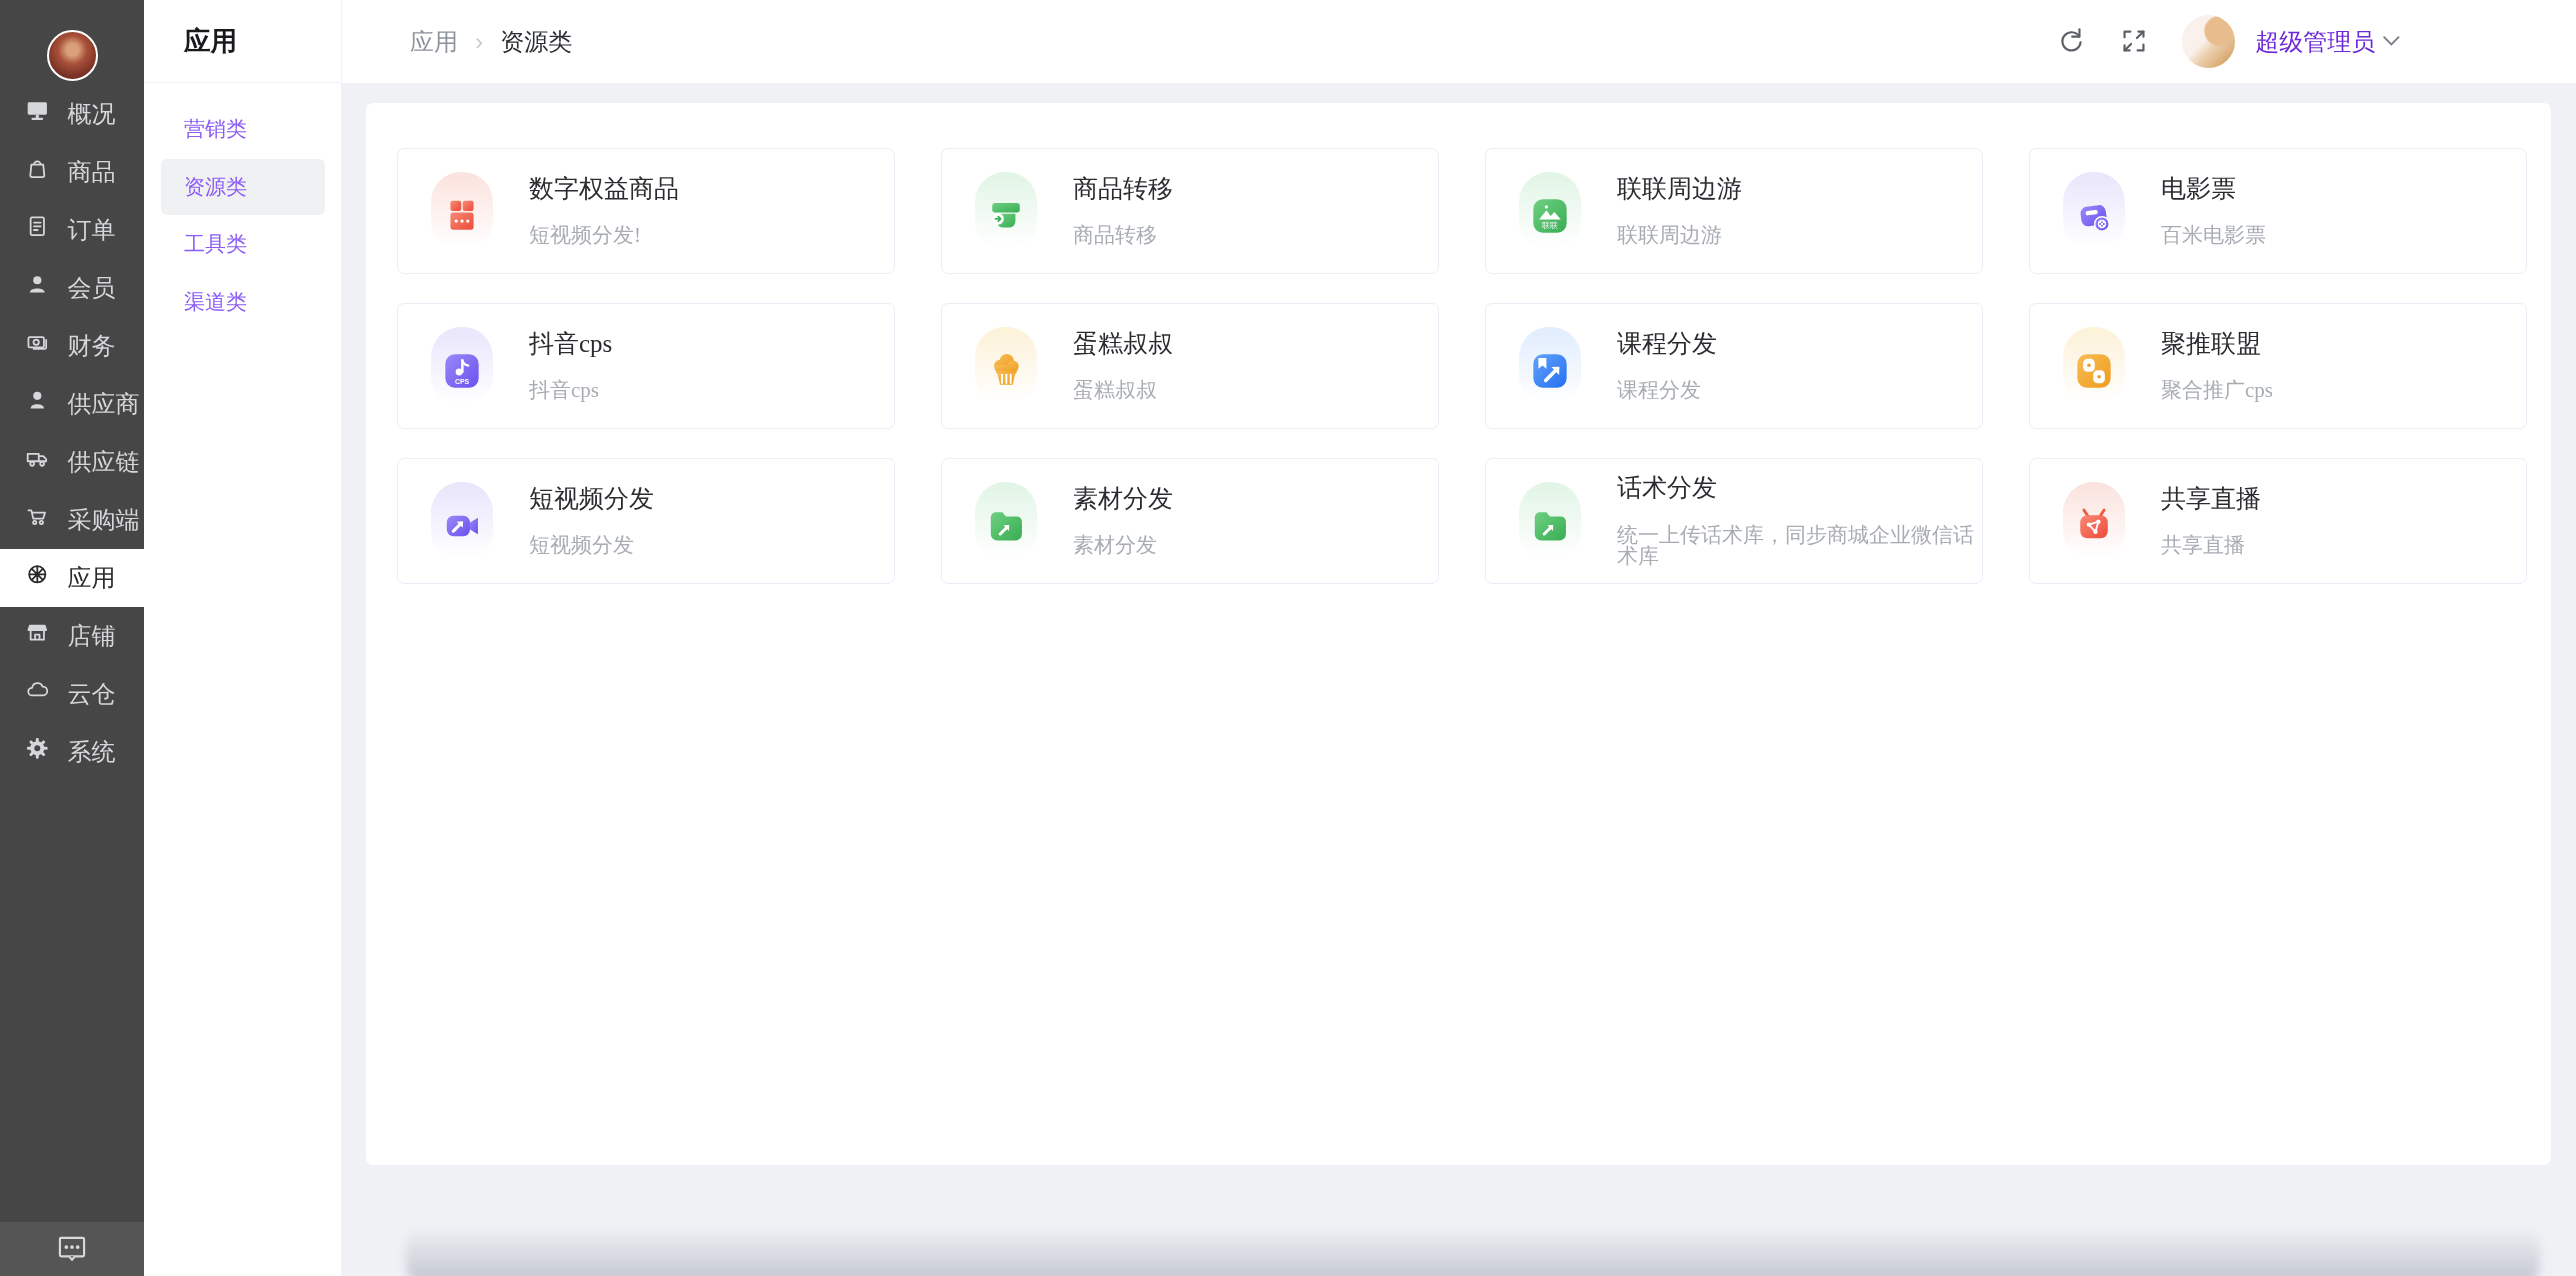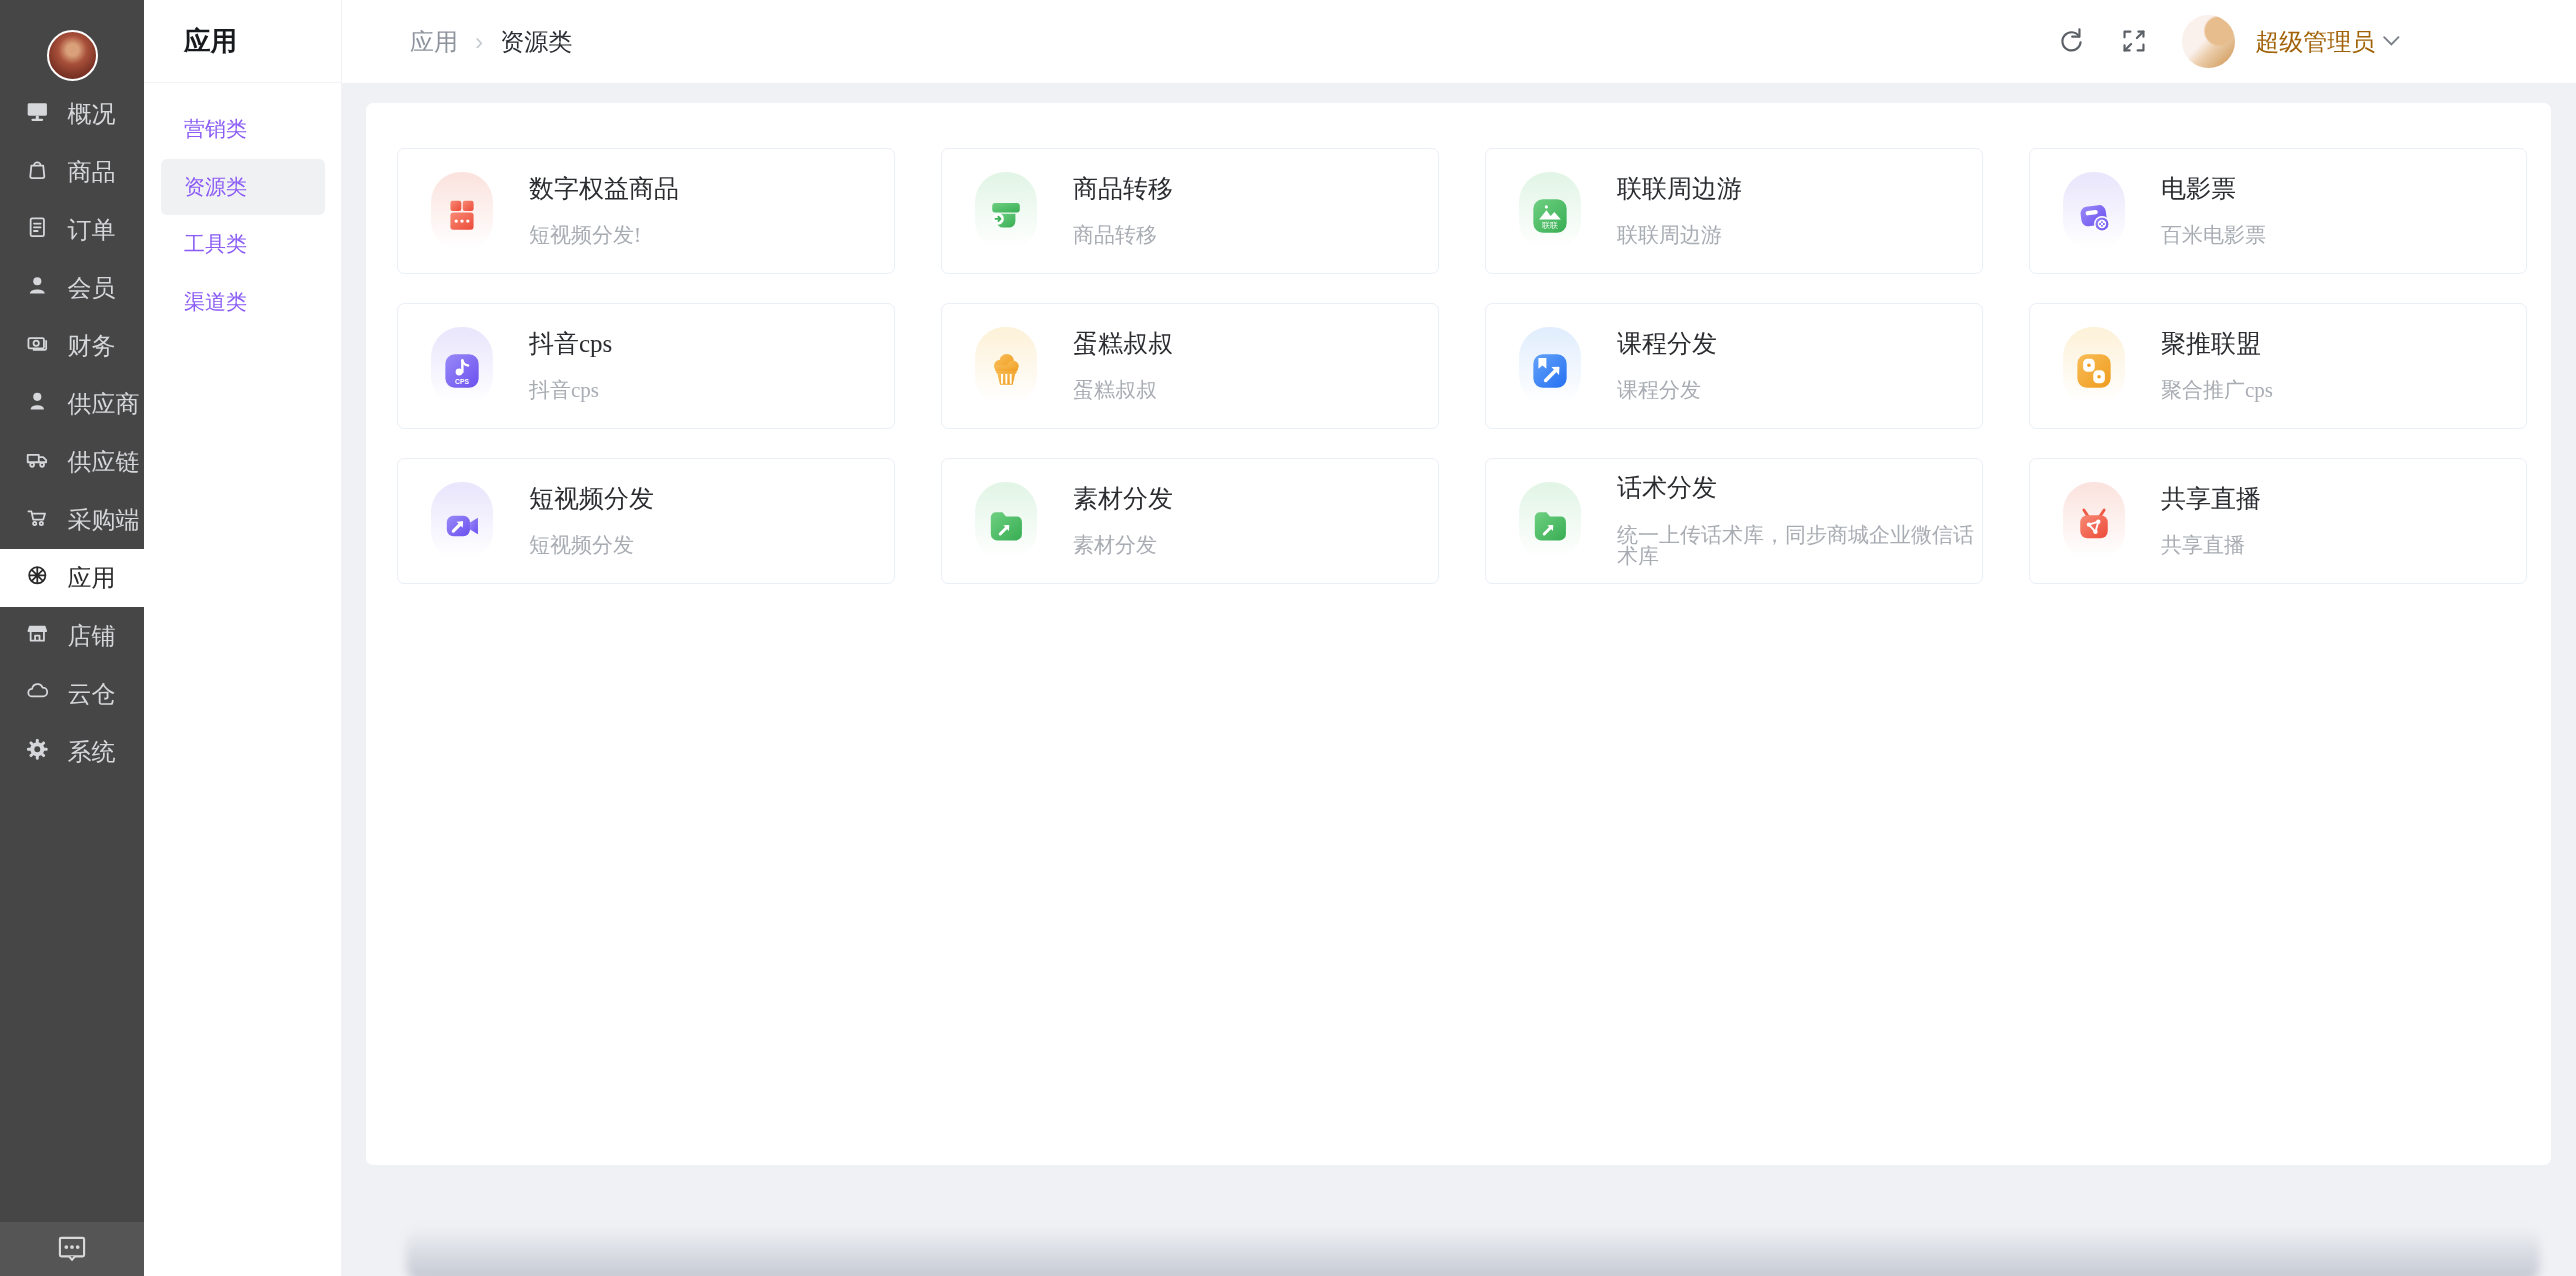--- a/index.html
+++ b/index.html
@@ -3,21 +3,21 @@
 <meta charset="utf-8">
 <style>
   html,body{margin:0;padding:0;}
   body{
     width:2576px;height:1277px;position:relative;overflow:hidden;
     background:#eff1f5;
     font-family:"Liberation Sans","DejaVu Sans",sans-serif;
     -webkit-font-smoothing:antialiased;
   }
   
-  .sidebar{position:absolute;left:0;top:0;bottom:0;width:144px;background:#464646;z-index:3;}
+  .sidebar{position:absolute;left:0;top:0;bottom:0;width:144px;background:#464646;z-index:3;font-family:Liberation Mono, monospace;}
   .logo-wrap{height:81px;display:flex;justify-content:center;align-items:flex-end;}
   .logo{width:47px;height:47px;border-radius:50%;border:2.2px solid #fff;
     background:radial-gradient(circle at 50% 38%,#d9a07a 0 16%,#a8503a 38%,#7d3426 68%,#5e241d 100%);}
   .nav{position:absolute;top:85px;left:0;right:0;}
   .nav-item{height:58px;display:flex;align-items:center;padding-left:24.4px;gap:16.5px;
     color:#d5d7da;font-size:24px;cursor:pointer;}
   .nav-item svg{width:26.6px;height:26.6px;flex:none;}
   .nav-item.active{background:#ffffff;color:#2a2a2a;}
   .side-footer{position:absolute;left:0;right:0;bottom:0;height:55px;background:#555555;
     display:flex;align-items:center;justify-content:center;cursor:pointer;}
@@ -39,21 +39,21 @@
   .bc-sep{color:#c7ccd3;font-size:24.4px;}
   .bc-cur{color:#2a2d32;font-weight:500;}
   .header-right{margin-left:auto;display:flex;align-items:center;gap:32px;}
   .icon-btn{width:32px;height:32px;cursor:pointer;display:flex;align-items:center;justify-content:center;}
   .icon-btn svg{width:32px;height:32px;}
   .avatar{width:53px;height:53px;border-radius:50%;flex:none;
     background:
       radial-gradient(circle at 70% 30%,#e7bd8d 0 26%,rgba(231,189,141,0) 30%),
       linear-gradient(135deg,#faf0ec 45%,#eccfae 60%,#d8a86f 85%);}
   .user{display:flex;align-items:center;gap:7.2px;cursor:pointer;margin-left:-11.5px;}
-  .username{font-size:24px;color:#a16207;}
+  .username{font-size:24px;color:#6d28d9;}
   .caret svg{width:18.7px;height:11.5px;}
   
   .main{position:absolute;left:341px;top:83px;right:0;bottom:0;background:#eff1f5;}
   .panel{position:absolute;left:25px;top:20px;width:2185px;height:1062px;background:#fff;border-radius:7.2px;}
   .grid{position:absolute;left:31px;top:45px;display:grid;
     grid-template-columns:repeat(4,498px);grid-auto-rows:126px;column-gap:46px;row-gap:29px;}
   .card{border:1.4px solid #e9eef7;border-radius:7.2px;background:#fff;display:flex;align-items:center;
     box-sizing:border-box;padding-left:33px;gap:36px;cursor:pointer;}
   .pill{width:62px;height:79px;border-radius:30px;flex:none;display:flex;justify-content:center;
     align-items:center;padding-top:9.3px;box-sizing:border-box;}

